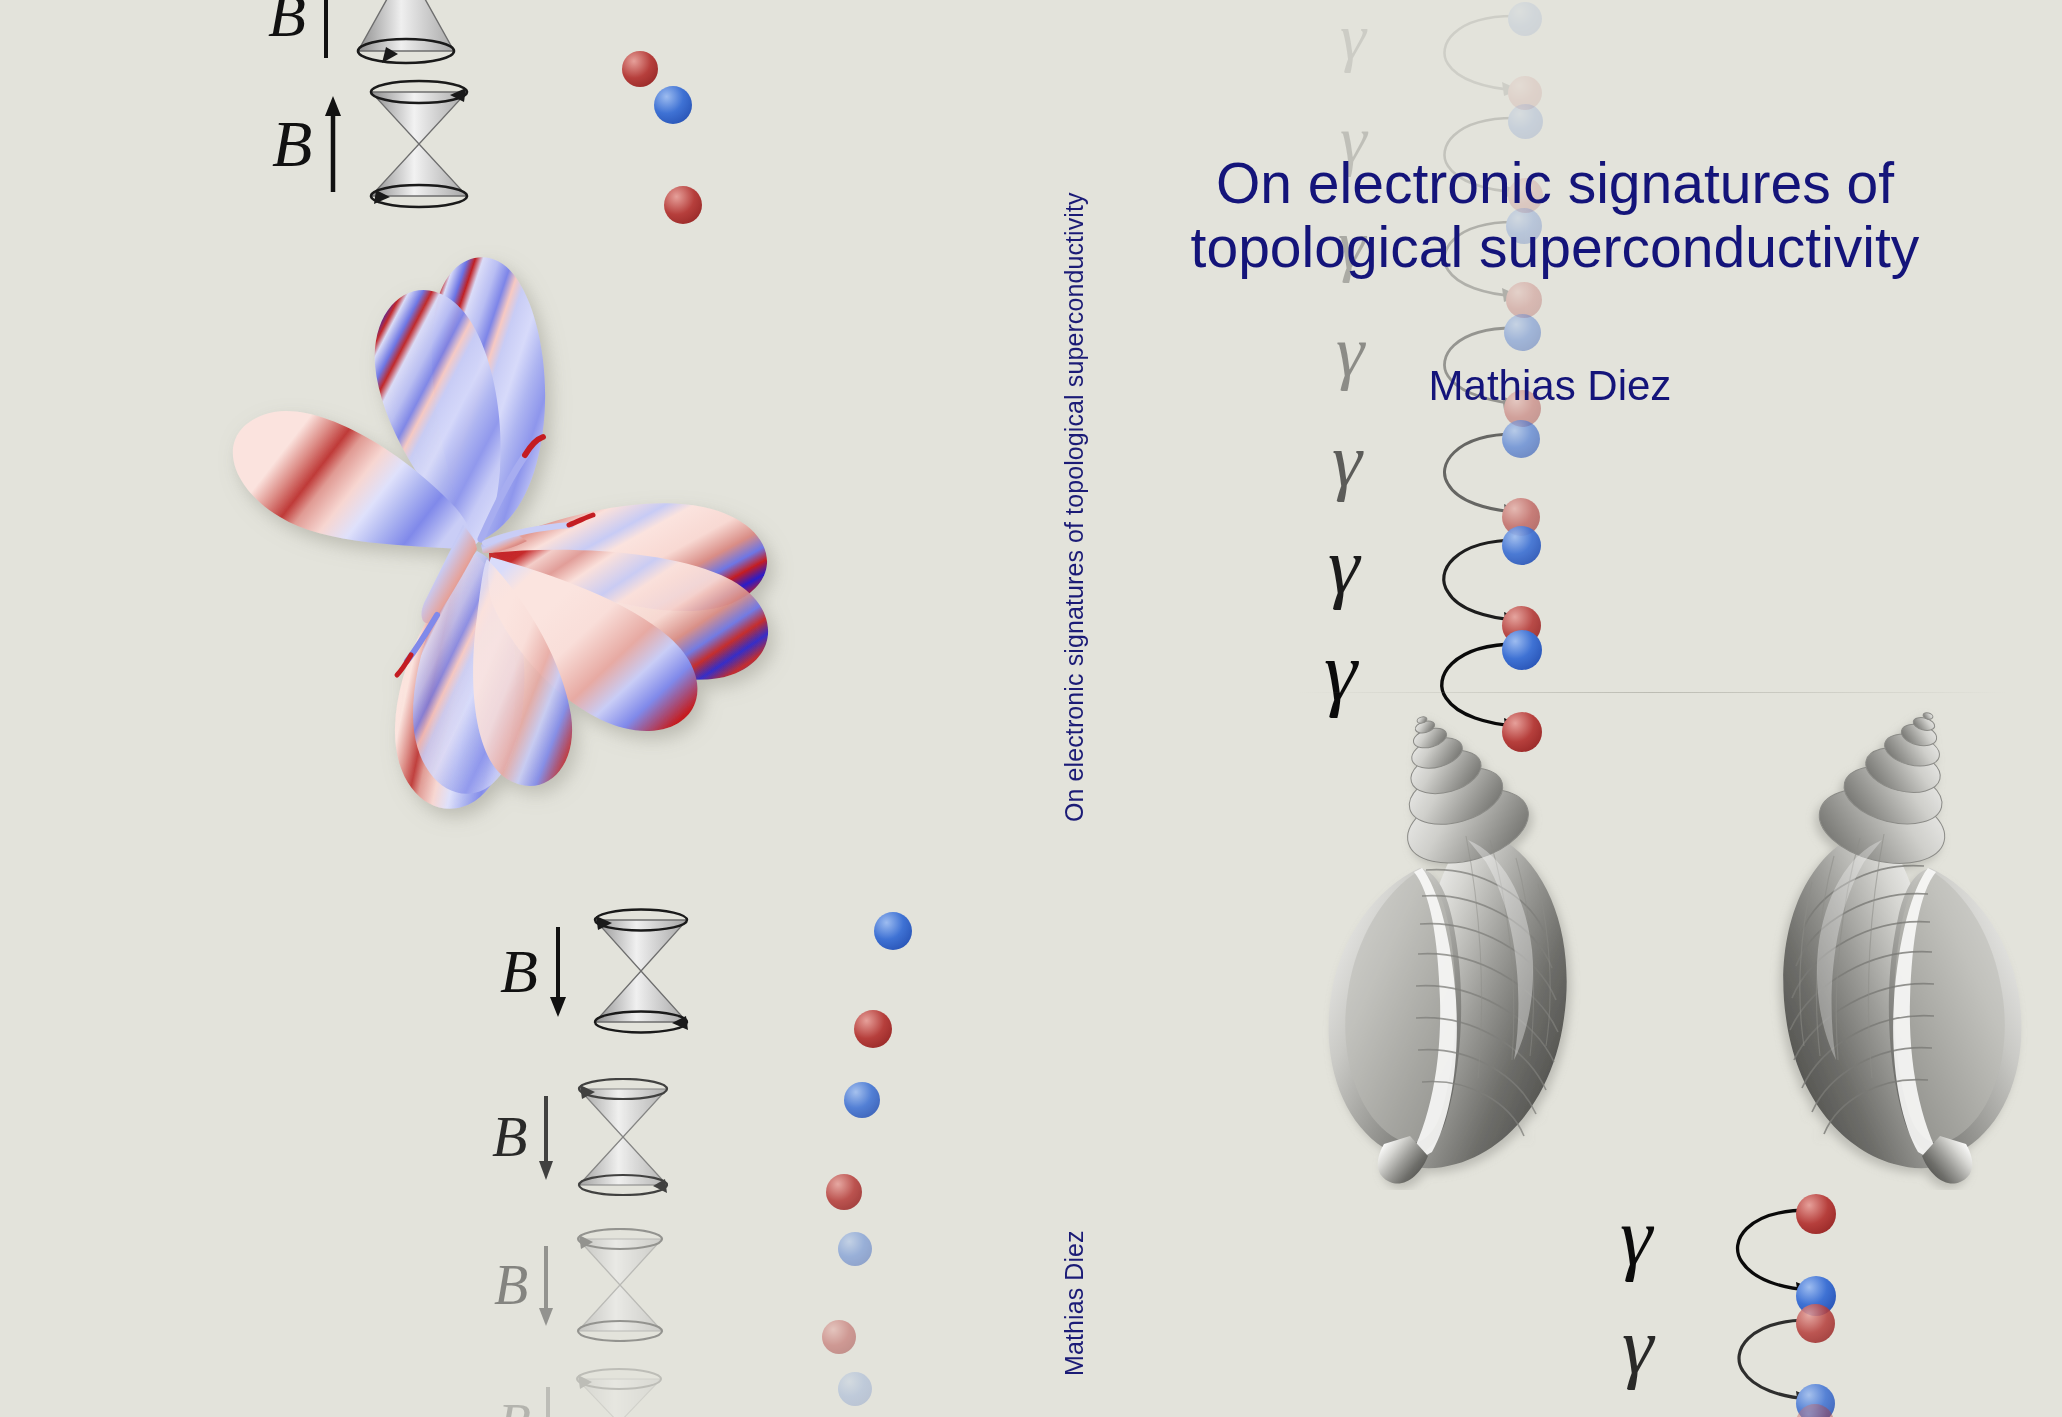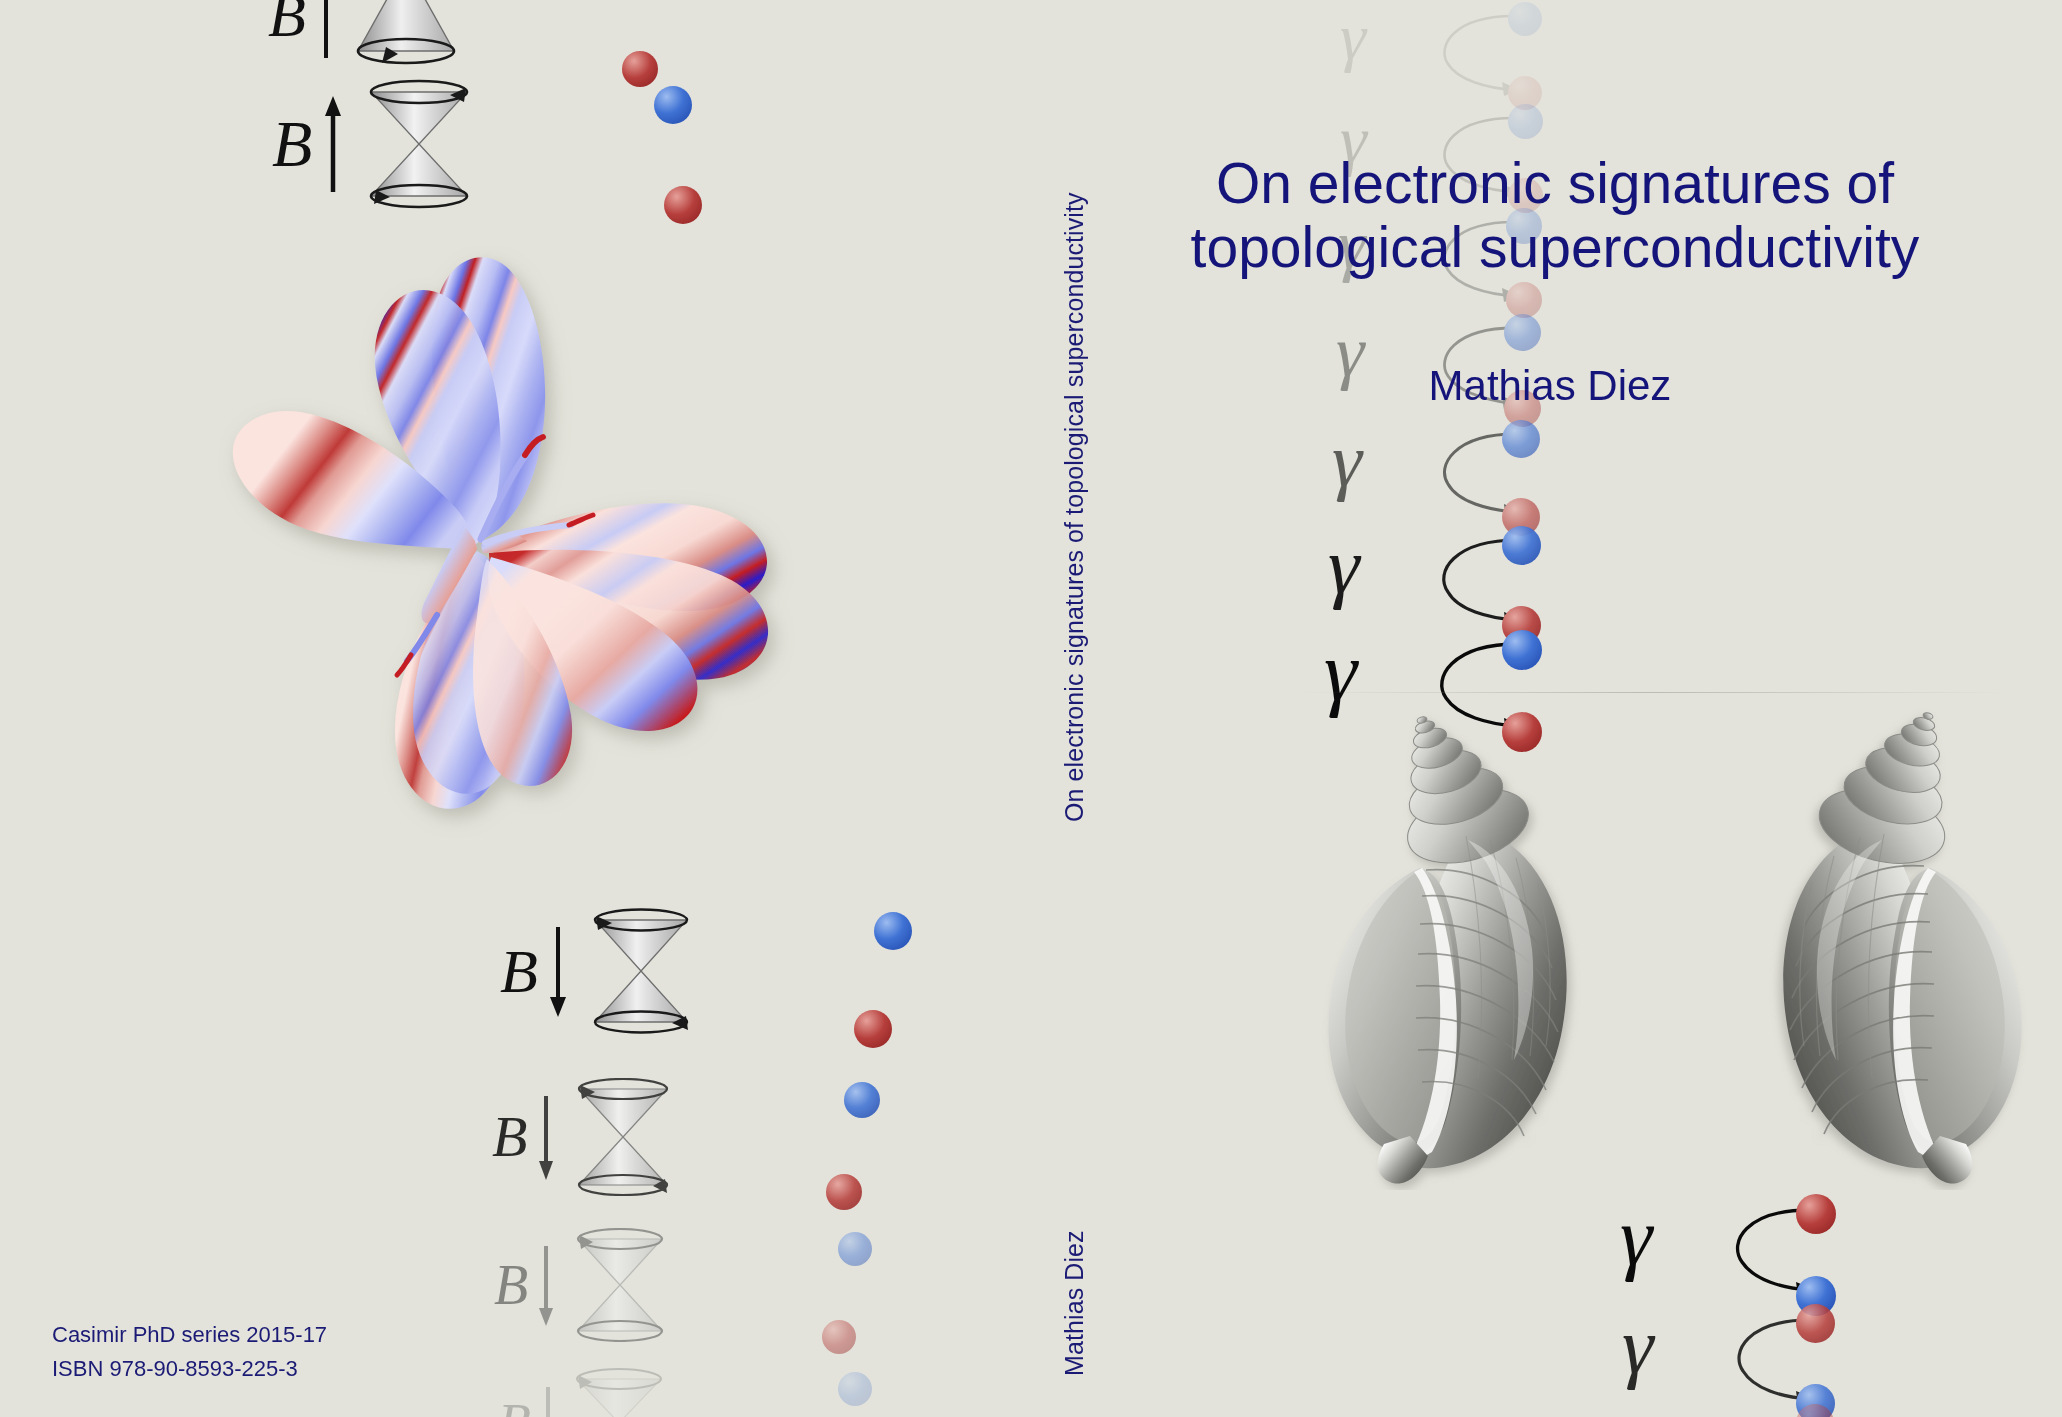--- a/index.html
+++ b/index.html
@@ -403,24 +403,20 @@
           </linearGradient>
             </defs>
           <polygon points="54,55 96,11 12,11" fill="url(#cg6)" stroke="#909090" stroke-width="1.1"></polygon>
           <ellipse cx="54" cy="11" rx="42" ry="10" fill="none" stroke="#3a3a3a" stroke-width="2"></ellipse>
           <polygon points="13,7 27,14 15,21" fill="#3a3a3a"></polygon>
         </svg>
       </span>
       <span class="ball blue" style="left:340px;top:4px;width:34px;height:34px;"></span>
     </div>
 
-    <div id="imprint">
-      <div>Casimir PhD series 2015-17</div>
-      <div>ISBN 978-90-8593-225-3</div>
-    </div>
   </div>
 
   <div id="spine">
     <div class="spine-text" id="spine-title">On electronic signatures of topological superconductivity</div>
     <div class="spine-text" id="spine-author">Mathias Diez</div>
   </div>
 
   <div id="front-cover">
 
     <div style="position:absolute;left:0;top:0;width:560px;height:700px;">

